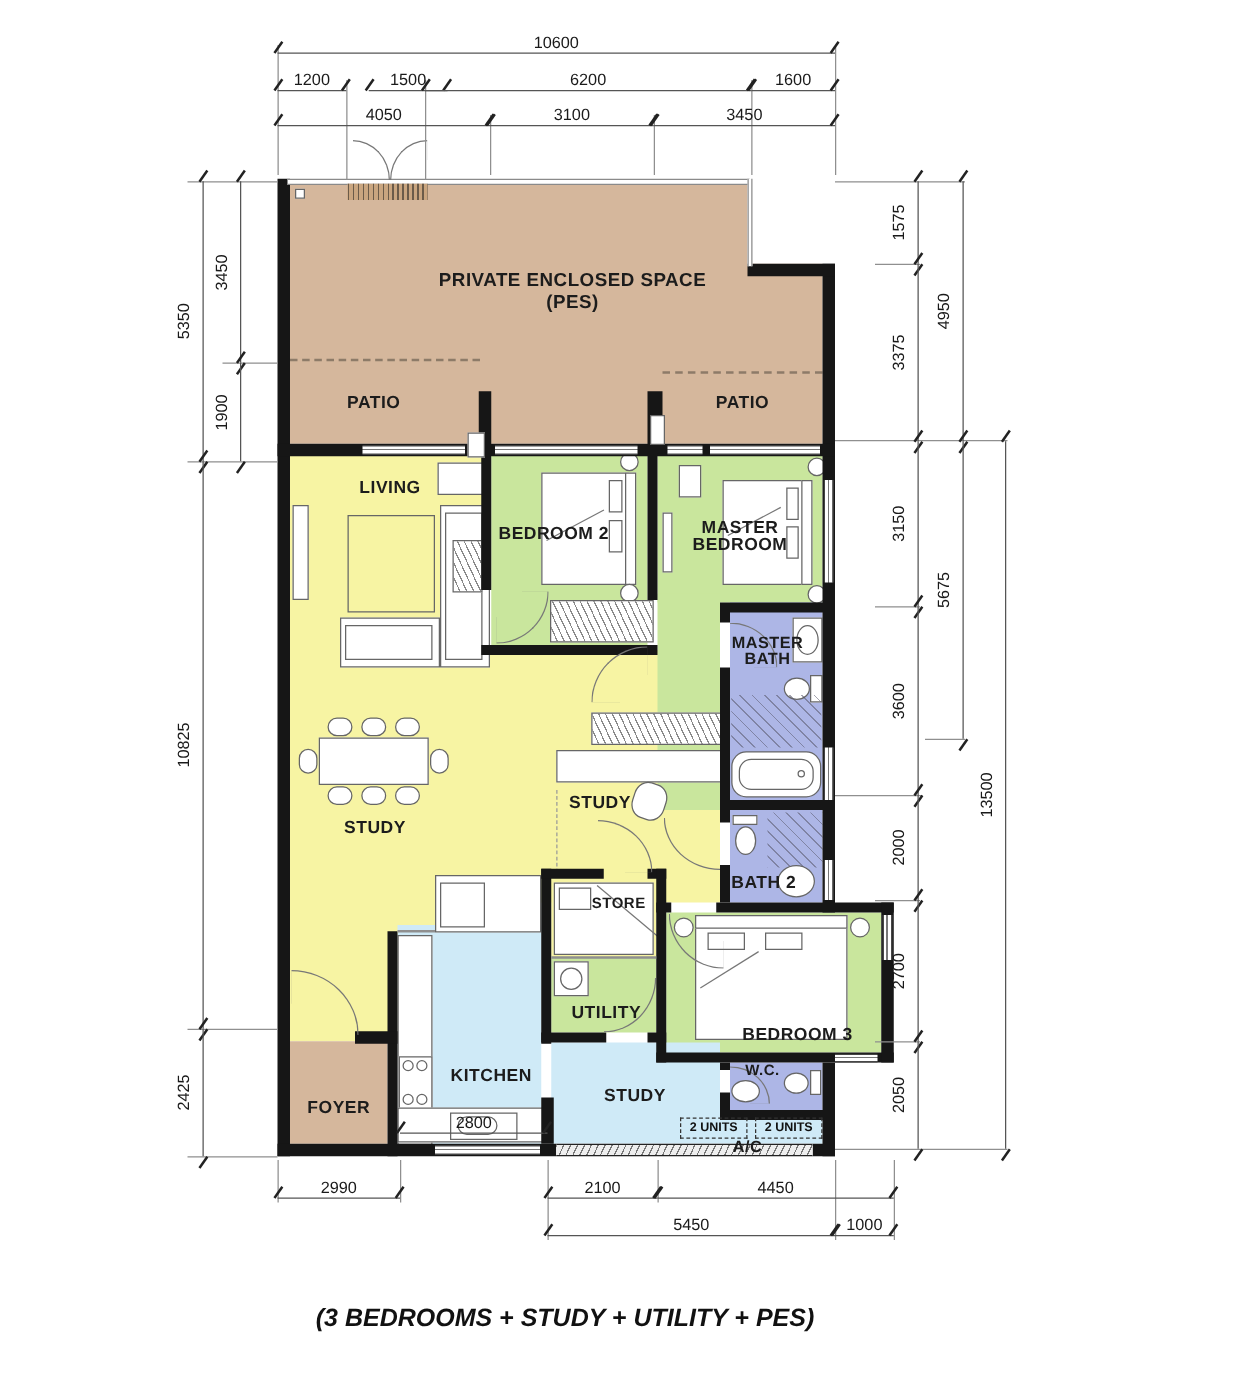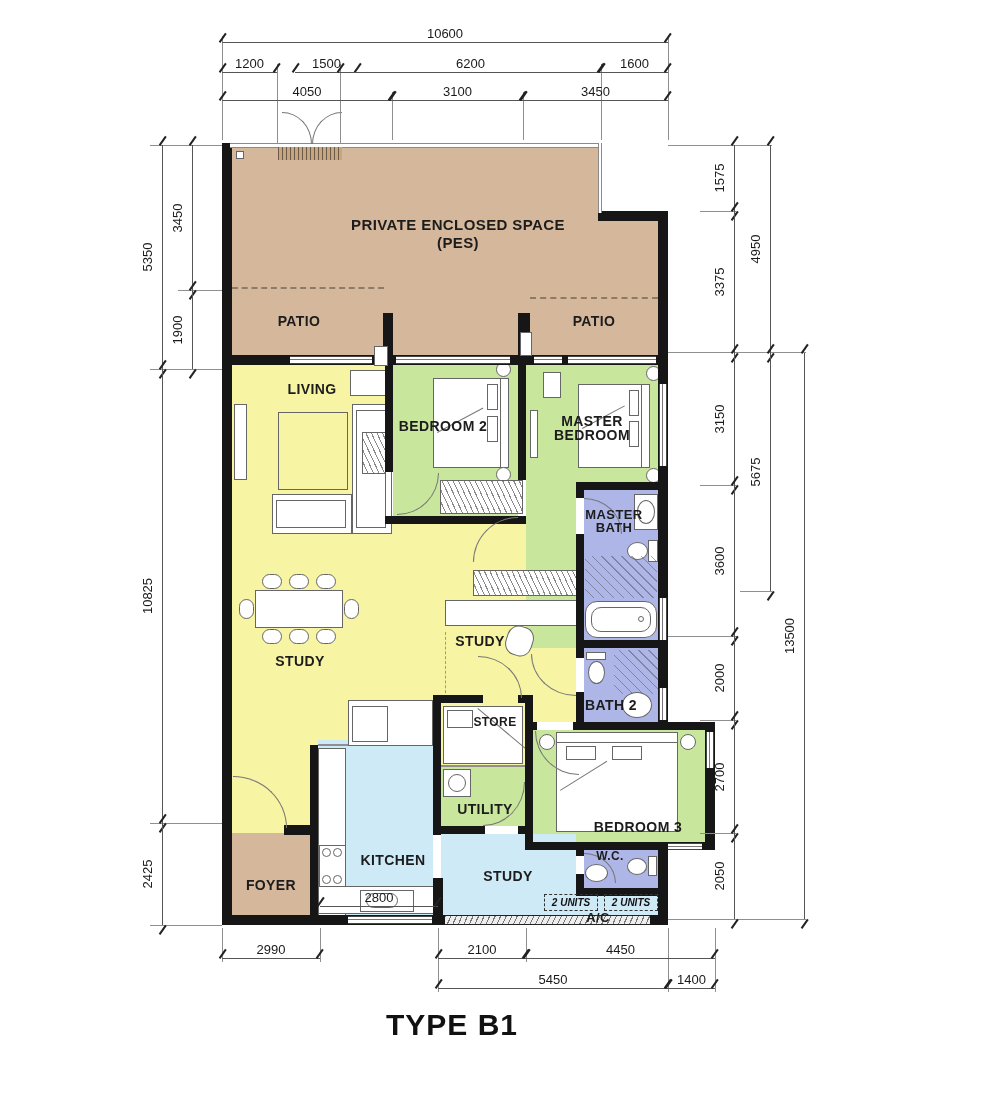--- a/index.html
+++ b/index.html
@@ -23,21 +23,21 @@
   .dashH{position:absolute;border-top:2px dashed #8d7b68;}
   .dashV{position:absolute;border-left:1.5px dashed #999;}
   .win{position:absolute;background:linear-gradient(to bottom,#fff 0 36%,#777 36% 56%,#fff 56% 100%);border-top:1px solid #444;border-bottom:1px solid #444;box-sizing:border-box;}
   .winv{position:absolute;background:linear-gradient(to right,#fff 0 36%,#777 36% 56%,#fff 56% 100%);border-left:1px solid #444;border-right:1px solid #444;box-sizing:border-box;}
   .arc{position:absolute;box-sizing:border-box;}
   .a-tr{border-top:1.5px solid #777;border-right:1.5px solid #777;border-top-right-radius:100% 100%;}
   .a-tl{border-top:1.5px solid #777;border-left:1.5px solid #777;border-top-left-radius:100% 100%;}
   .a-br{border-bottom:1.5px solid #777;border-right:1.5px solid #777;border-bottom-right-radius:100% 100%;}
   .a-bl{border-bottom:1.5px solid #777;border-left:1.5px solid #777;border-bottom-left-radius:100% 100%;}
   .line{position:absolute;height:1px;background:#777;transform-origin:0 0;}
-  .units{position:absolute;border:1.5px dashed #333;display:flex;align-items:center;justify-content:center;font-size:10px;font-weight:700;color:#111;box-sizing:border-box;font-style:italic;}
+  .units{position:absolute;border:1.5px dashed #333;display:flex;align-items:center;justify-content:center;font-size:10px;font-weight:700;color:#111;box-sizing:border-box;}
   .dimh{position:absolute;border-top:1px solid #555;}
   .dimv{position:absolute;border-left:1px solid #555;}
   .dimh::before,.dimh::after,.dimv::before,.dimv::after{content:"";position:absolute;width:11px;height:1.5px;background:#222;transform:rotate(-55deg);}
   .dimh::before{left:-5px;top:-6px;} .dimh::after{right:-5px;top:-6px;}
   .dimv::before{left:-6px;top:-5px;} .dimv::after{left:-6px;bottom:-5px;}
   .dimh>span{position:absolute;left:50%;top:-17px;transform:translateX(-50%);font-size:13px;color:#1a1a1a;white-space:nowrap;}
   .dimv>span{position:absolute;top:50%;left:-16px;transform:translate(-50%,-50%) rotate(-90deg);font-size:13px;color:#1a1a1a;white-space:nowrap;}
   .title-main{position:absolute;transform:translateX(-50%);font-size:30px;font-weight:800;color:#111;letter-spacing:1px;}
   .title-sub{position:absolute;transform:translateX(-50%);font-size:20px;font-weight:700;font-style:italic;color:#111;}
 </style>
@@ -359,18 +359,18 @@
   <div class="dimh" style="left:438px;top:958px;width:88px">
       <span>2100</span>
     </div>
   <div class="dimh" style="left:526px;top:958px;width:189px">
       <span>4450</span>
     </div>
   <div class="dimh" style="left:438px;top:988px;width:230px">
       <span>5450</span>
     </div>
   <div class="dimh" style="left:668px;top:988px;width:47px">
-      <span>1400</span>
-    </div>
-
-  <span class="title-main" style="left:452px;top:1008px">TYPE B1</span>
+      <span>1000</span>
+    </div>
+
+  <span class="title-sub" style="left:452px;top:1044px">(3 BEDROOMS + STUDY + UTILITY + PES)</span>
 
 </div>
 
 </body></html>

